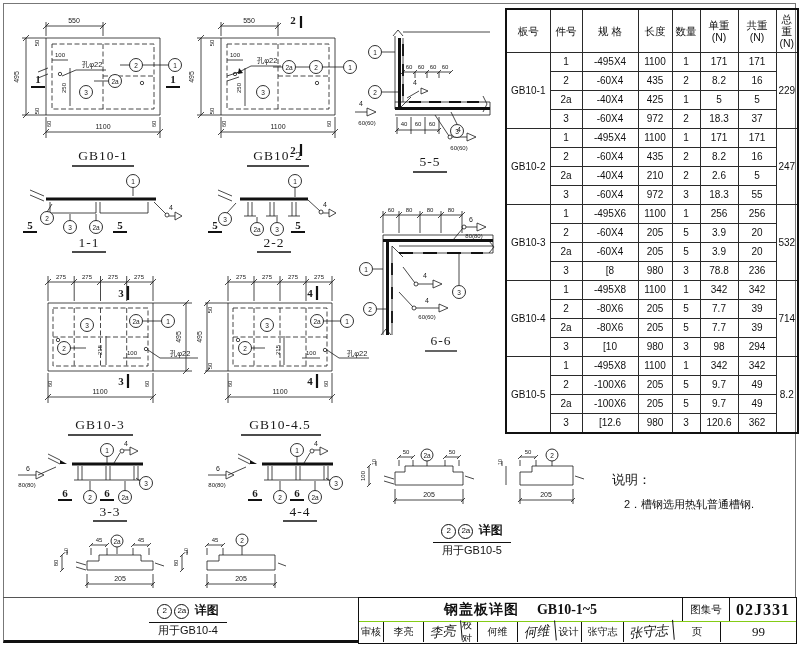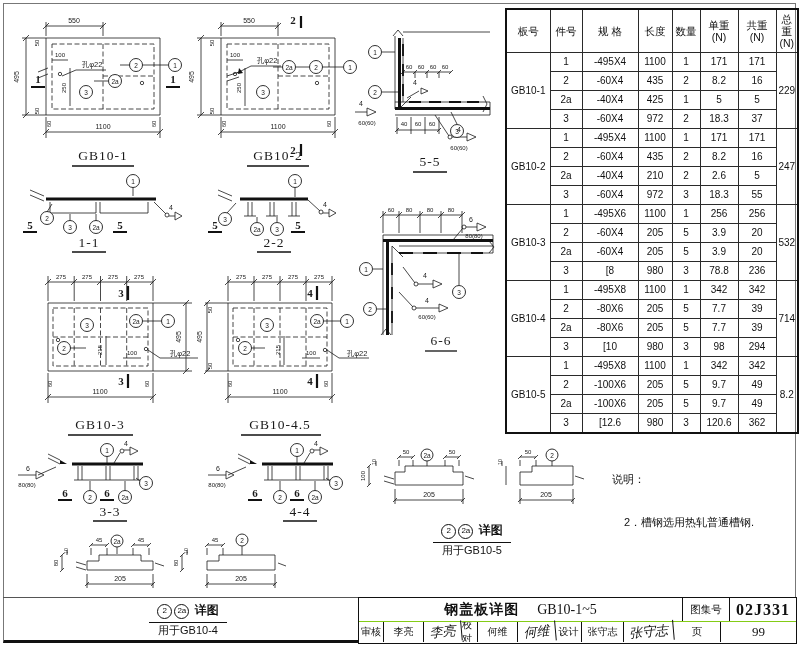--- a/index.html
+++ b/index.html
@@ -27,40 +27,40 @@
   path.tri{fill:none;stroke:#1a1a1a;stroke-width:.8}
   path.trif{fill:#111;stroke:none}
   
   #tbl{position:absolute;left:505px;top:8px;width:292px;border-collapse:collapse;
        table-layout:fixed;border:2px solid #111}
   #tbl th,#tbl td{border:1px solid #2a2a2a;text-align:center;vertical-align:middle;padding:0;
        font-size:10px;height:18px;line-height:1.15;white-space:pre-line;overflow:hidden;color:#111}
   #tbl thead th{height:42px;font-size:10.5px;font-weight:normal}
   
   #notes{position:absolute;left:612px;top:468px;width:186px;font-size:11px;line-height:23px}
-  #notes .nlabel{font-size:11px;margin-bottom:20px}
+  #notes .nlabel{font-size:13px;margin-bottom:2px}
   #notes .nitem{padding-left:12px}
   
   .cap{position:absolute;text-align:center}
   .capline{display:inline-block;border-bottom:1.5px solid #111;padding:0 8px 3px;
            font-weight:bold;font-size:12px}
   .cap .use{font-size:11px;margin-top:0}
   .cc{display:inline-block;width:13px;height:13px;border:1px solid #111;border-radius:50%;
       font-size:8px;line-height:12px;text-align:center;font-weight:normal;vertical-align:1px;margin-right:2px}
   
   #strip-line{position:absolute;left:3px;top:597px;width:356px;border-top:1px solid #555}
   #tblock{position:absolute;left:358px;top:597px;width:439px;height:47px;box-sizing:border-box;
           border:1.5px solid #111;background:#fff}
   #tblock .row1{display:flex;height:24px;border-bottom:1px solid #84cc16;box-sizing:border-box}
   #tblock .row2{display:flex;height:20px}
   #tblock .cell{box-sizing:border-box;border-right:1px solid #111;display:flex;align-items:center;
                 justify-content:center;overflow:hidden}
   #tblock .cell:last-child{border-right:none}
   .t-title{width:324px;font-size:14px;font-weight:bold;letter-spacing:1px}
-  .t-title .code{font-family:"Liberation Serif",serif;font-weight:normal;letter-spacing:0;margin-left:18px}
+  .t-title .code{font-family:"Liberation Serif",serif;font-weight:bold;letter-spacing:0;margin-left:18px}
   .t-alabel{width:47px;font-size:10.5px}
   .t-ano{flex:1;font-size:16px;font-family:"Liberation Serif",serif;font-weight:bold;letter-spacing:1px}
   .lab{font-size:10px}
   .nm{font-size:10px}
   .sig{font-family:"DejaVu Serif",serif;font-style:italic;font-size:13px;transform:rotate(-5deg)}
   .t-plabel{width:47px;font-size:10.5px}
   .t-pno{flex:1;font-size:13px;font-family:"Liberation Serif",serif}
 </style>
 </head>
 <body>

